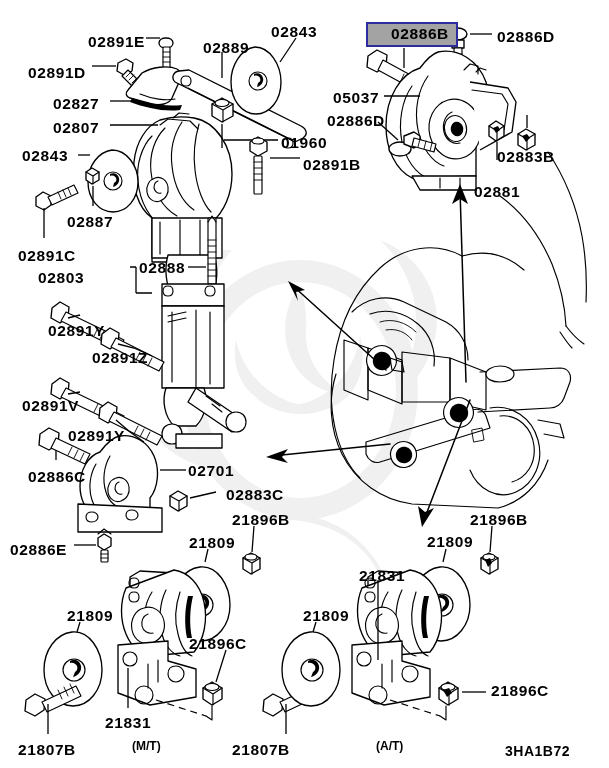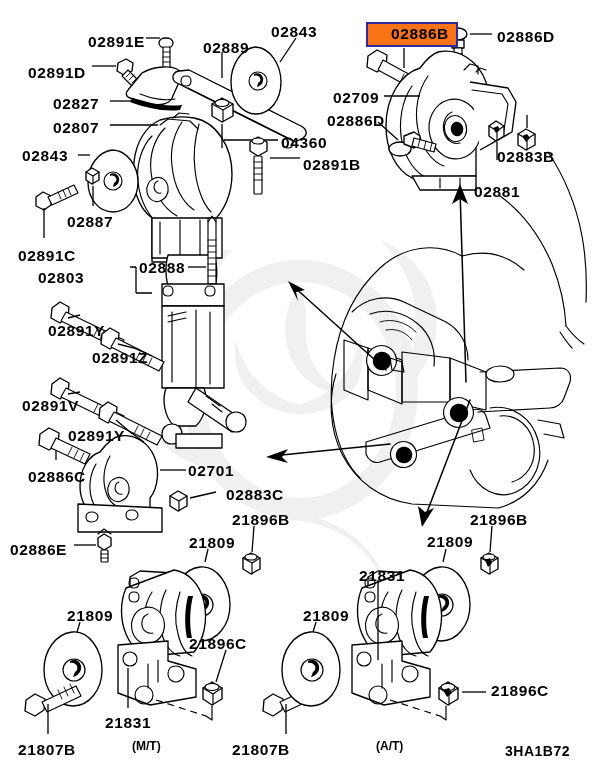--- a/index.html
+++ b/index.html
@@ -476,26 +476,26 @@
     <path class="ln" d="M440,716 L446,720 L446,706"></path>
   </svg>
 
   <div id="labels">
       <div class="lbl" style="left: 88px; top: 34px;">02891E</div>
       <div class="lbl" style="left: 203px; top: 40px;">02889</div>
       <div class="lbl" style="left: 271px; top: 24px;">02843</div>
       <div class="lbl" style="left: 497px; top: 29px;">02886D</div>
       <div class="lbl" style="left: 28px; top: 65px;">02891D</div>
       <div class="lbl" style="left: 53px; top: 96px;">02827</div>
-      <div class="lbl" style="left: 333px; top: 90px;">02709</div>
+      <div class="lbl" style="left: 333px; top: 90px;">05037</div>
       <div class="lbl" style="left: 497px; top: 101px; margin-top: 48px;">02883B</div>
       <div class="lbl" style="left: 53px; top: 120px;">02807</div>
       <div class="lbl" style="left: 327px; top: 113px;">02886D</div>
       <div class="lbl" style="left: 474px; top: 148px; margin-top: 36px;">02881</div>
-      <div class="lbl" style="left: 281px; top: 135px;">04360</div>
+      <div class="lbl" style="left: 281px; top: 135px;">01960</div>
       <div class="lbl" style="left: 22px; top: 148px;">02843</div>
       <div class="lbl" style="left: 303px; top: 157px;">02891B</div>
       <div class="lbl" style="left: 67px; top: 214px;">02887</div>
       <div class="lbl" style="left: 18px; top: 248px;">02891C</div>
       <div class="lbl" style="left: 139px; top: 260px;">02888</div>
       <div class="lbl" style="left: 38px; top: 270px;">02803</div>
       <div class="lbl" style="left: 48px; top: 323px;">02891Y</div>
       <div class="lbl" style="left: 92px; top: 350px;">02891Z</div>
       <div class="lbl" style="left: 22px; top: 398px;">02891V</div>
       <div class="lbl" style="left: 68px; top: 428px;">02891Y</div>
@@ -510,18 +510,18 @@
       <div class="lbl" style="left: 359px; top: 568px;">21831</div>
       <div class="lbl" style="left: 67px; top: 608px;">21809</div>
       <div class="lbl" style="left: 303px; top: 608px;">21809</div>
       <div class="lbl" style="left: 189px; top: 636px;">21896C</div>
       <div class="lbl" style="left: 491px; top: 683px;">21896C</div>
       <div class="lbl" style="left: 105px; top: 715px;">21831</div>
       <div class="lbl" style="left: 18px; top: 742px;">21807B</div>
       <div class="lbl" style="left: 232px; top: 742px;">21807B</div>
     </div>
 
-  <div class="hl" id="hl-box" style="left: 366px; top: 22px; background: #f97316; border-color: rgb(44, 44, 158); padding-left: 23px;">02886B</div>
+  <div class="hl" id="hl-box" style="left: 366px; top: 22px; background: #a3a3a3; border-color: rgb(44, 44, 158); padding-left: 23px;">02886B</div>
 
   <div class="lbl trans" id="mt-label" style="left: 132px; top: 740px;">(M/T)</div>
   <div class="lbl trans" id="at-label" style="left: 376px; top: 740px;">(A/T)</div>
   <div class="lbl code" id="code-label" style="left: 505px; top: 744px;">3HA1B72</div>
 </div>
 
 </body></html>

